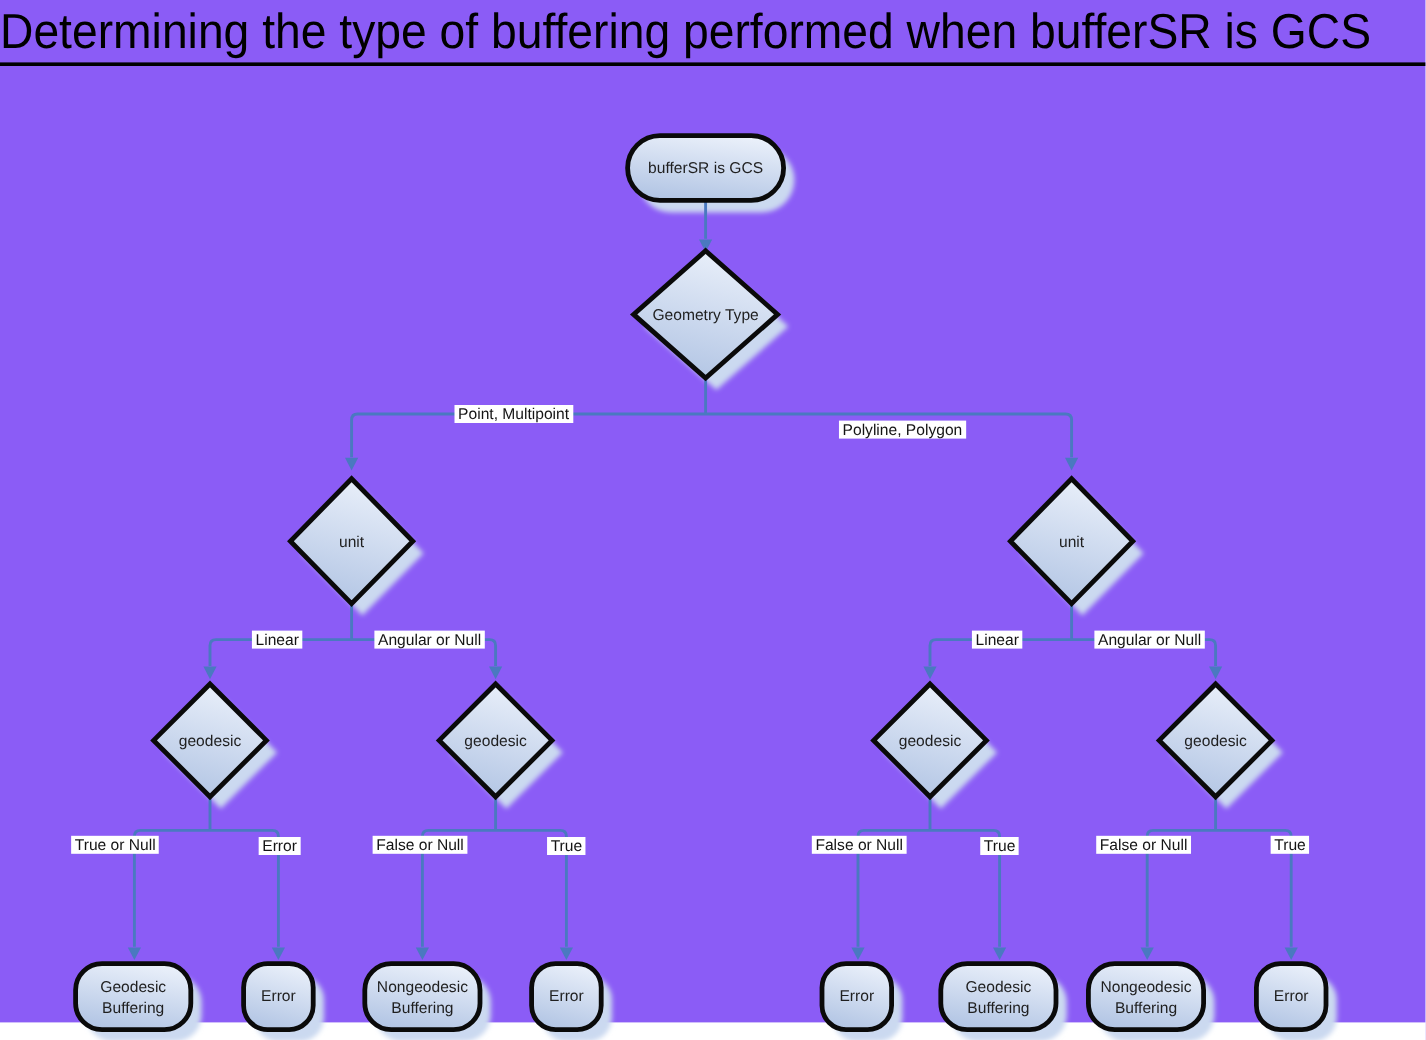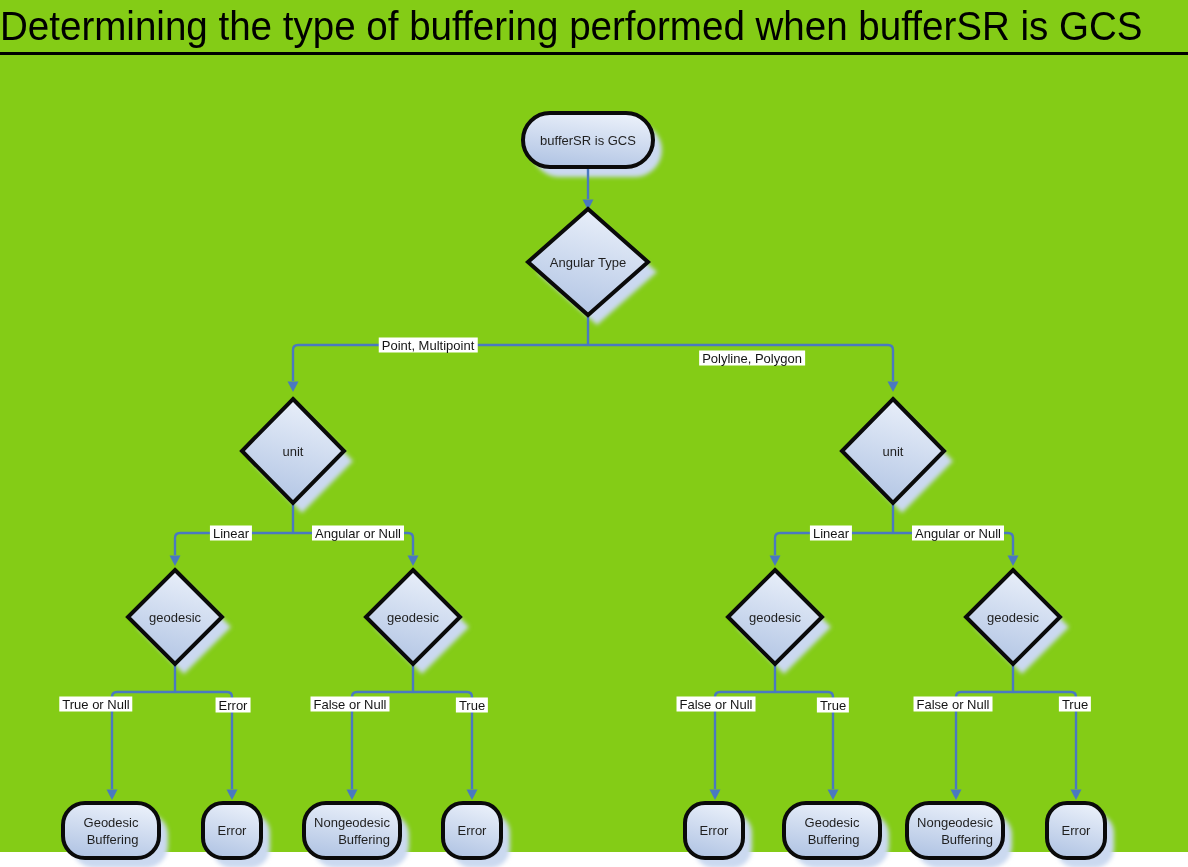--- a/index.html
+++ b/index.html
@@ -1,24 +1,24 @@
 <!DOCTYPE html>
 <html><head>
 <meta charset="utf-8">
 <style>
   html,body{margin:0;padding:0;background:#fff;}
   body{width:1188px;height:867px;overflow:hidden;}
-  .stage{position:relative;width:1188px;height:852px;background:#84cc16;
+  .stage{position:relative;width:1188px;height:852px;background:#8b5cf6;
          font-family:"Liberation Sans", sans-serif;}
   .title-bar{position:absolute;left:0;top:0;width:1188px;height:52px;
              border-bottom:3px solid #000;}
   .title-text{display:inline-block;font-size:41px;line-height:52px;color:#000;
               white-space:nowrap;transform:scaleX(0.94);transform-origin:0 50%;}
   svg.canvas{position:absolute;left:0;top:0;}
-  .label{position:absolute;transform:translate(-50%,-50%);text-align:right;
+  .label{position:absolute;transform:translate(-50%,-50%);text-align:center;
          color:#1f1f1f;font-size:13px;line-height:17px;white-space:pre-line;}
   .branch{position:absolute;transform:translate(-50%,-50%);text-align:center;
           color:#141414;font-size:13px;line-height:15px;background:#ffffff;
           padding:0 3px;white-space:nowrap;}
 </style>
 </head>
 <body>
 
 <div class="stage">
 
@@ -86,21 +86,21 @@
       <polygon points="709.5,789.5 720.5,789.5 715,800"></polygon>
       <polygon points="827.5,789.5 838.5,789.5 833,800"></polygon>
       <polygon points="950.5,789.5 961.5,789.5 956,800"></polygon>
       <polygon points="1070.5,789.5 1081.5,789.5 1076,800"></polygon>
     </g>
 
     <use href="#shapes" fill="url(#nf)" stroke="#0a0a0a" stroke-width="4"></use>
   </svg>
 
   <div class="label" style="left:588px;top:140px">bufferSR is GCS</div>
-  <div class="label" style="left:588px;top:262px">Angular Type</div>
+  <div class="label" style="left:588px;top:262px">Geometry Type</div>
   <div class="label" style="left:293px;top:451px">unit</div>
   <div class="label" style="left:893px;top:451px">unit</div>
   <div class="label" style="left:175px;top:617px">geodesic</div>
   <div class="label" style="left:413px;top:617px">geodesic</div>
   <div class="label" style="left:775px;top:617px">geodesic</div>
   <div class="label" style="left:1013px;top:617px">geodesic</div>
   <div class="label" style="left:111px;top:831px">Geodesic
 Buffering</div>
   <div class="label" style="left:232px;top:830px">Error</div>
   <div class="label" style="left:352px;top:831px">Nongeodesic

